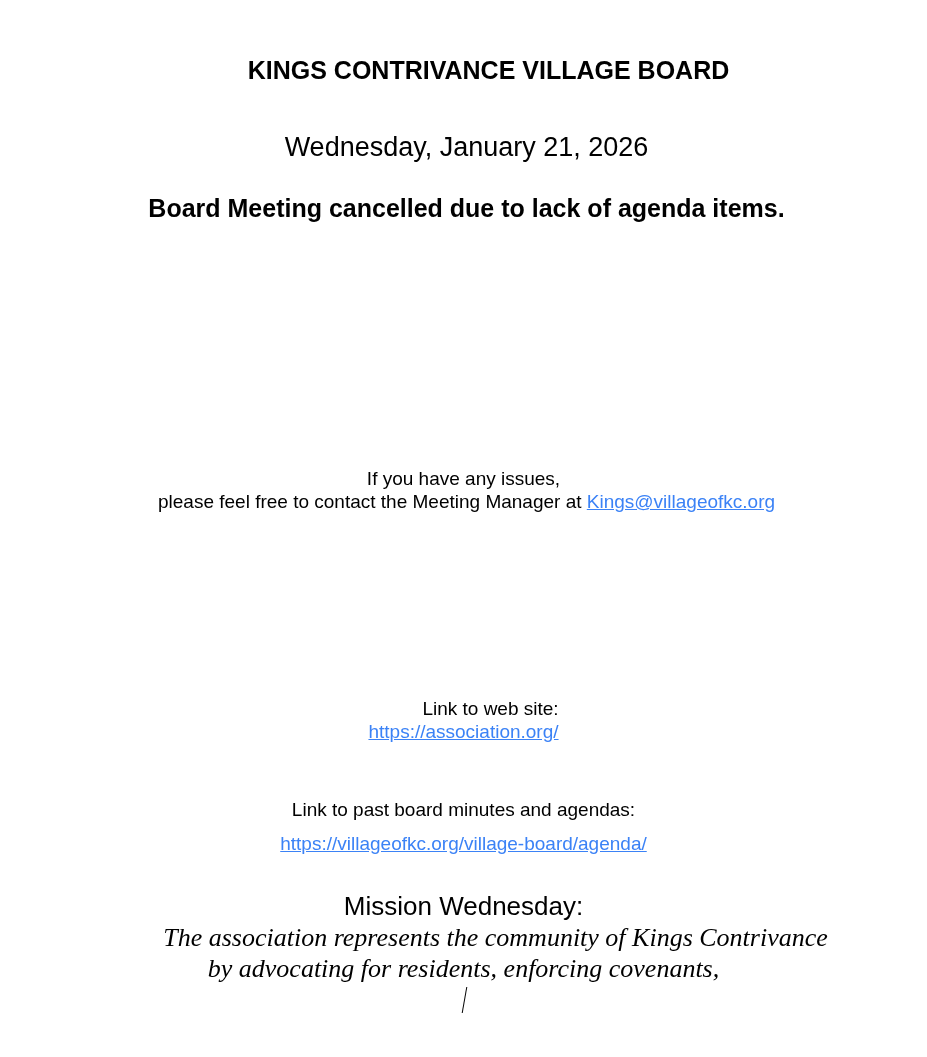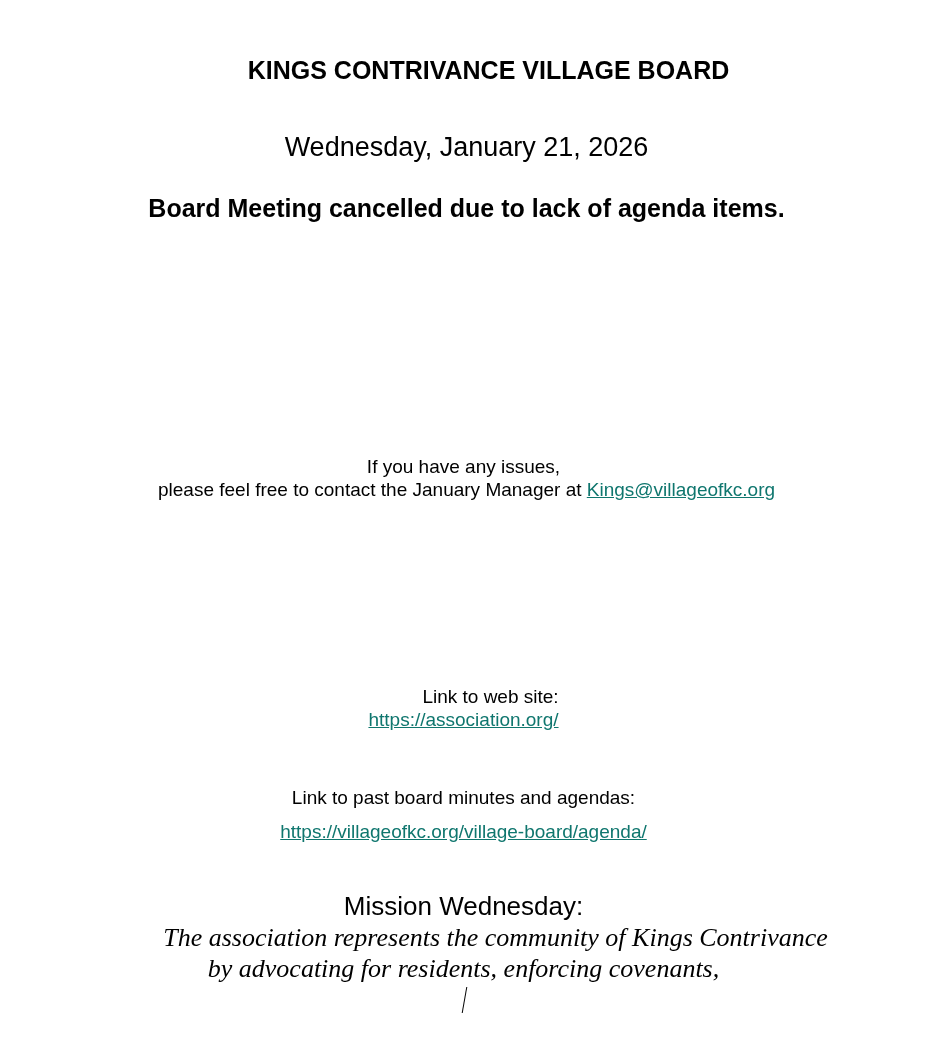--- a/index.html
+++ b/index.html
@@ -38,29 +38,30 @@
   .notice {
     top: 193px;
     left: 3px;
     font-size: 25px;
     font-weight: bold;
     line-height: 30px;
   }
   .small {
     font-size: 19px;
     line-height: 23px;
+    margin-top: 12px;
   }
   .contact1 { top: 455px; }
   .contact2 { top: 478px; left: 3px; }
   .web-label { top: 685px; padding-left: 27px; }
   .web-link { top: 708px; }
   .past-label { top: 786px; }
   .past-link { top: 820px; }
   a.link {
-    color: #0f766e;
+    color: #3b82f6;
     text-decoration: underline;
   }
   .mission-title {
     top: 890px;
     font-size: 26px;
     line-height: 32px;
   }
   .mission {
     font-family: "Liberation Serif", serif;
     font-style: italic;
@@ -85,21 +86,21 @@
 
 <div class="line title">KINGS CONTRIVANCE VILLAGE BOARD</div>
 
 <div class="line date">Wednesday, January 21, 2026</div>
 
 <div class="line notice">Board Meeting cancelled due to lack of agenda items.</div>
 
 <div class="line small contact1">If you have any issues,</div>
 
 <div class="line small contact2">
-  <span>please feel free to contact the January Manager at </span><a class="link" title="Kings@villageofkc.org">Kings@villageofkc.org</a>
+  <span>please feel free to contact the Meeting Manager at </span><a class="link" title="Kings@villageofkc.org">Kings@villageofkc.org</a>
 </div>
 
 <div class="line small web-label">Link to web site:</div>
 <div class="line small web-link">
   <a class="link" title="https://villageofkc.org/">https://association.org/</a>
 </div>
 
 <div class="line small past-label">Link to past board minutes and agendas:</div>
 <div class="line small past-link">
   <a class="link" title="https://villageofkc.org/village-board/agenda/">https://villageofkc.org/village-board/agenda/</a>

